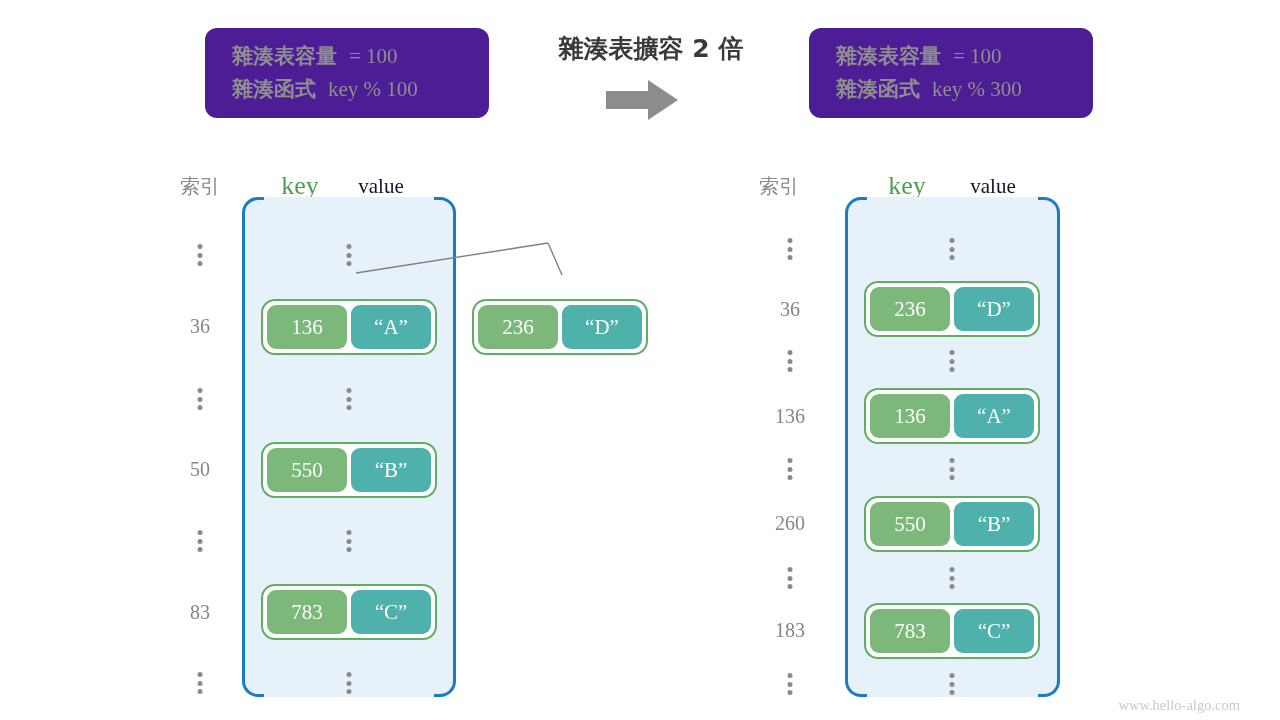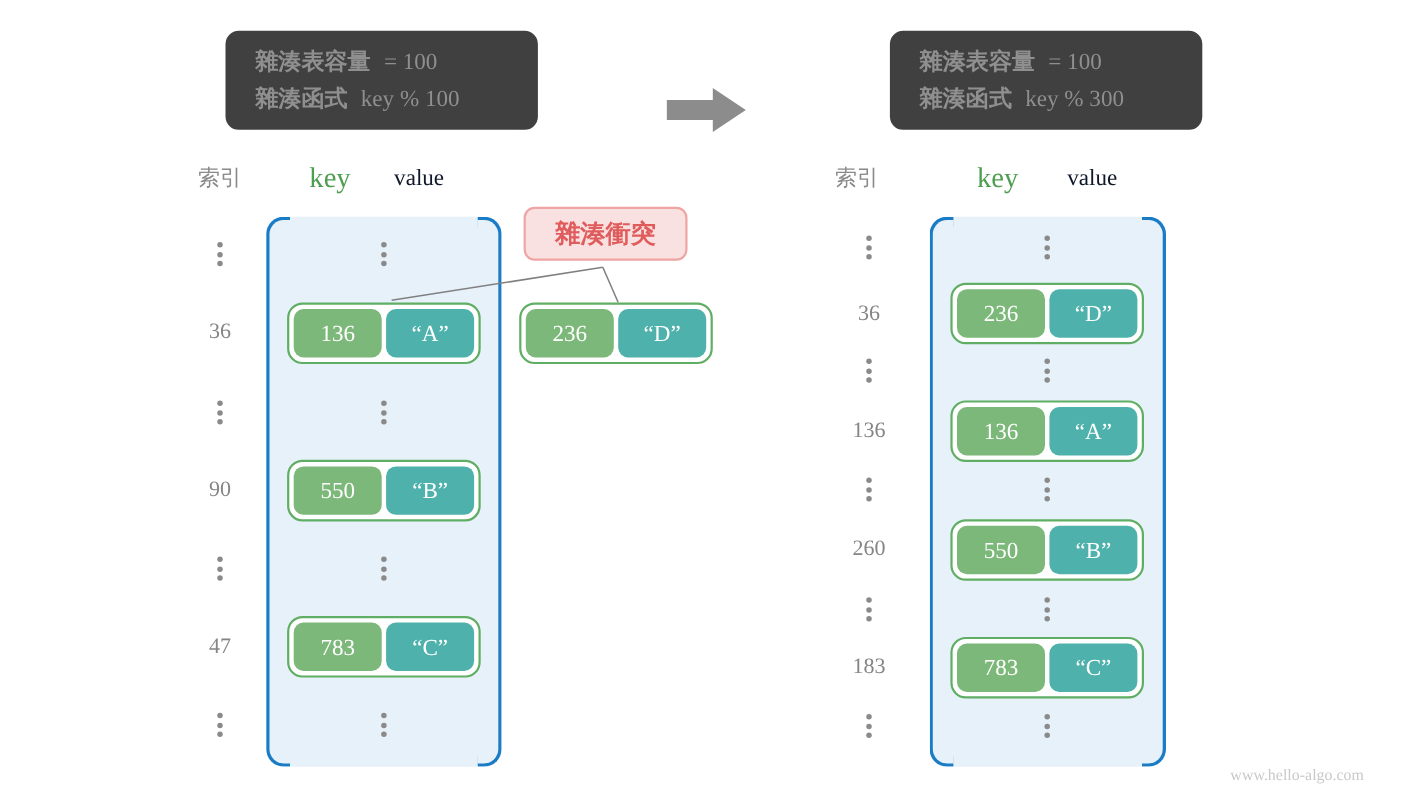--- a/index.html
+++ b/index.html
@@ -1,26 +1,26 @@
 <!DOCTYPE html>
 <html><head>
 <meta charset="utf-8">
 <style>
   html,body { margin:0; padding:0; background:#ffffff; }
   .stage {
     position:relative; width:1280px; height:720px; background:#ffffff;
     font-family:"DejaVu Sans", sans-serif; overflow:hidden;
   }
   .abs { position:absolute; }
-  .ctr { transform:translate(-50%,-50%); }
+  .ctr { transform:translate(-50%,-50%);margin-top:24px; }
   .mono { font-family:Liberation Serif, serif; }
 
   
   .capbox {
-    position:absolute; width:284px; height:90px; background:#404040;
+    position:absolute; width:284px; height:90px; background:#4c1d95;
     border-radius:12px; color:#8F8F8F; display:flex; flex-direction:column;
     justify-content:center; padding-left:27px; box-sizing:border-box; gap:7px;
     font-size:21px; line-height:1.2;
   }
   .capline { display:flex; align-items:baseline; gap:12px; white-space:nowrap; }
   .capline .cjk { font-weight:bold; }
 
   .title {
     position:absolute; left:540px; top:32px; width:222px; text-align:center;
     font-size:25px; font-weight:bold; color:#3A3A3A; white-space:nowrap;
@@ -76,20 +76,21 @@
     <div class="capline">
       <span class="cjk">雜湊表容量</span>
       <span class="mono">= 100</span>
     </div>
     <div class="capline">
       <span class="cjk">雜湊函式</span>
       <span class="mono">key % 100</span>
     </div>
   </div>
 
+  <div class="title">雜湊表擴容 2 倍</div>
   <svg class="overlay" style="left:606px; top:78px;" width="74" height="44" viewBox="0 0 74 44">
     <polygon points="0,13 42,13 42,2 72,22 42,42 42,31 0,31" fill="#8C8C8C"></polygon>
   </svg>
 
   <div class="capbox" style="left:809px; top:28px;">
     <div class="capline">
       <span class="cjk">雜湊表容量</span>
       <span class="mono">= 100</span>
     </div>
     <div class="capline">
@@ -108,27 +109,27 @@
       <span class="dot"></span>
       <span class="dot"></span>
       <span class="dot"></span>
     </div>
   <div class="abs ctr idx mono" style="left:200px; top:302px;">36</div>
   <div class="abs ctr ell" style="left:200px; top:375px;">
       <span class="dot"></span>
       <span class="dot"></span>
       <span class="dot"></span>
     </div>
-  <div class="abs ctr idx mono" style="left:200px; top:445px;">90</div>
+  <div class="abs ctr idx mono" style="left:200px; top:445px;">50</div>
   <div class="abs ctr ell" style="left:200px; top:517px;">
       <span class="dot"></span>
       <span class="dot"></span>
       <span class="dot"></span>
     </div>
-  <div class="abs ctr idx mono" style="left:200px; top:588px;">47</div>
+  <div class="abs ctr idx mono" style="left:200px; top:588px;">83</div>
   <div class="abs ctr ell" style="left:200px; top:659px;">
       <span class="dot"></span>
       <span class="dot"></span>
       <span class="dot"></span>
     </div>
 
   <div class="abs ctr ell" style="left:349px; top:231px;">
       <span class="dot"></span>
       <span class="dot"></span>
       <span class="dot"></span>
@@ -158,21 +159,20 @@
   <div class="abs ctr ell" style="left:349px; top:659px;">
       <span class="dot"></span>
       <span class="dot"></span>
       <span class="dot"></span>
     </div>
 
   <svg class="overlay" width="1280" height="720" viewBox="0 0 1280 720">
     <line x1="548" y1="243" x2="356" y2="273" stroke="#808080" stroke-width="1.4"></line>
     <line x1="548" y1="243" x2="562" y2="275" stroke="#808080" stroke-width="1.4"></line>
   </svg>
-  <div class="collision-label">雜湊衝突</div>
   <div class="abs ctr pair" style="left:560px; top:303px;">
     <div class="cell key mono">236</div>
     <div class="cell val mono">“D”</div>
   </div>
 
   <div class="abs ctr hdr-idx" style="left:779px; top:162px;">索引</div>
   <div class="abs ctr hdr-key mono" style="left:907px; top:162px;">key</div>
   <div class="abs ctr hdr-val mono" style="left:993px; top:162px;">value</div>
 
   <div class="table-box" style="left:845px; top:197px; width:215px; height:500px;"></div>

